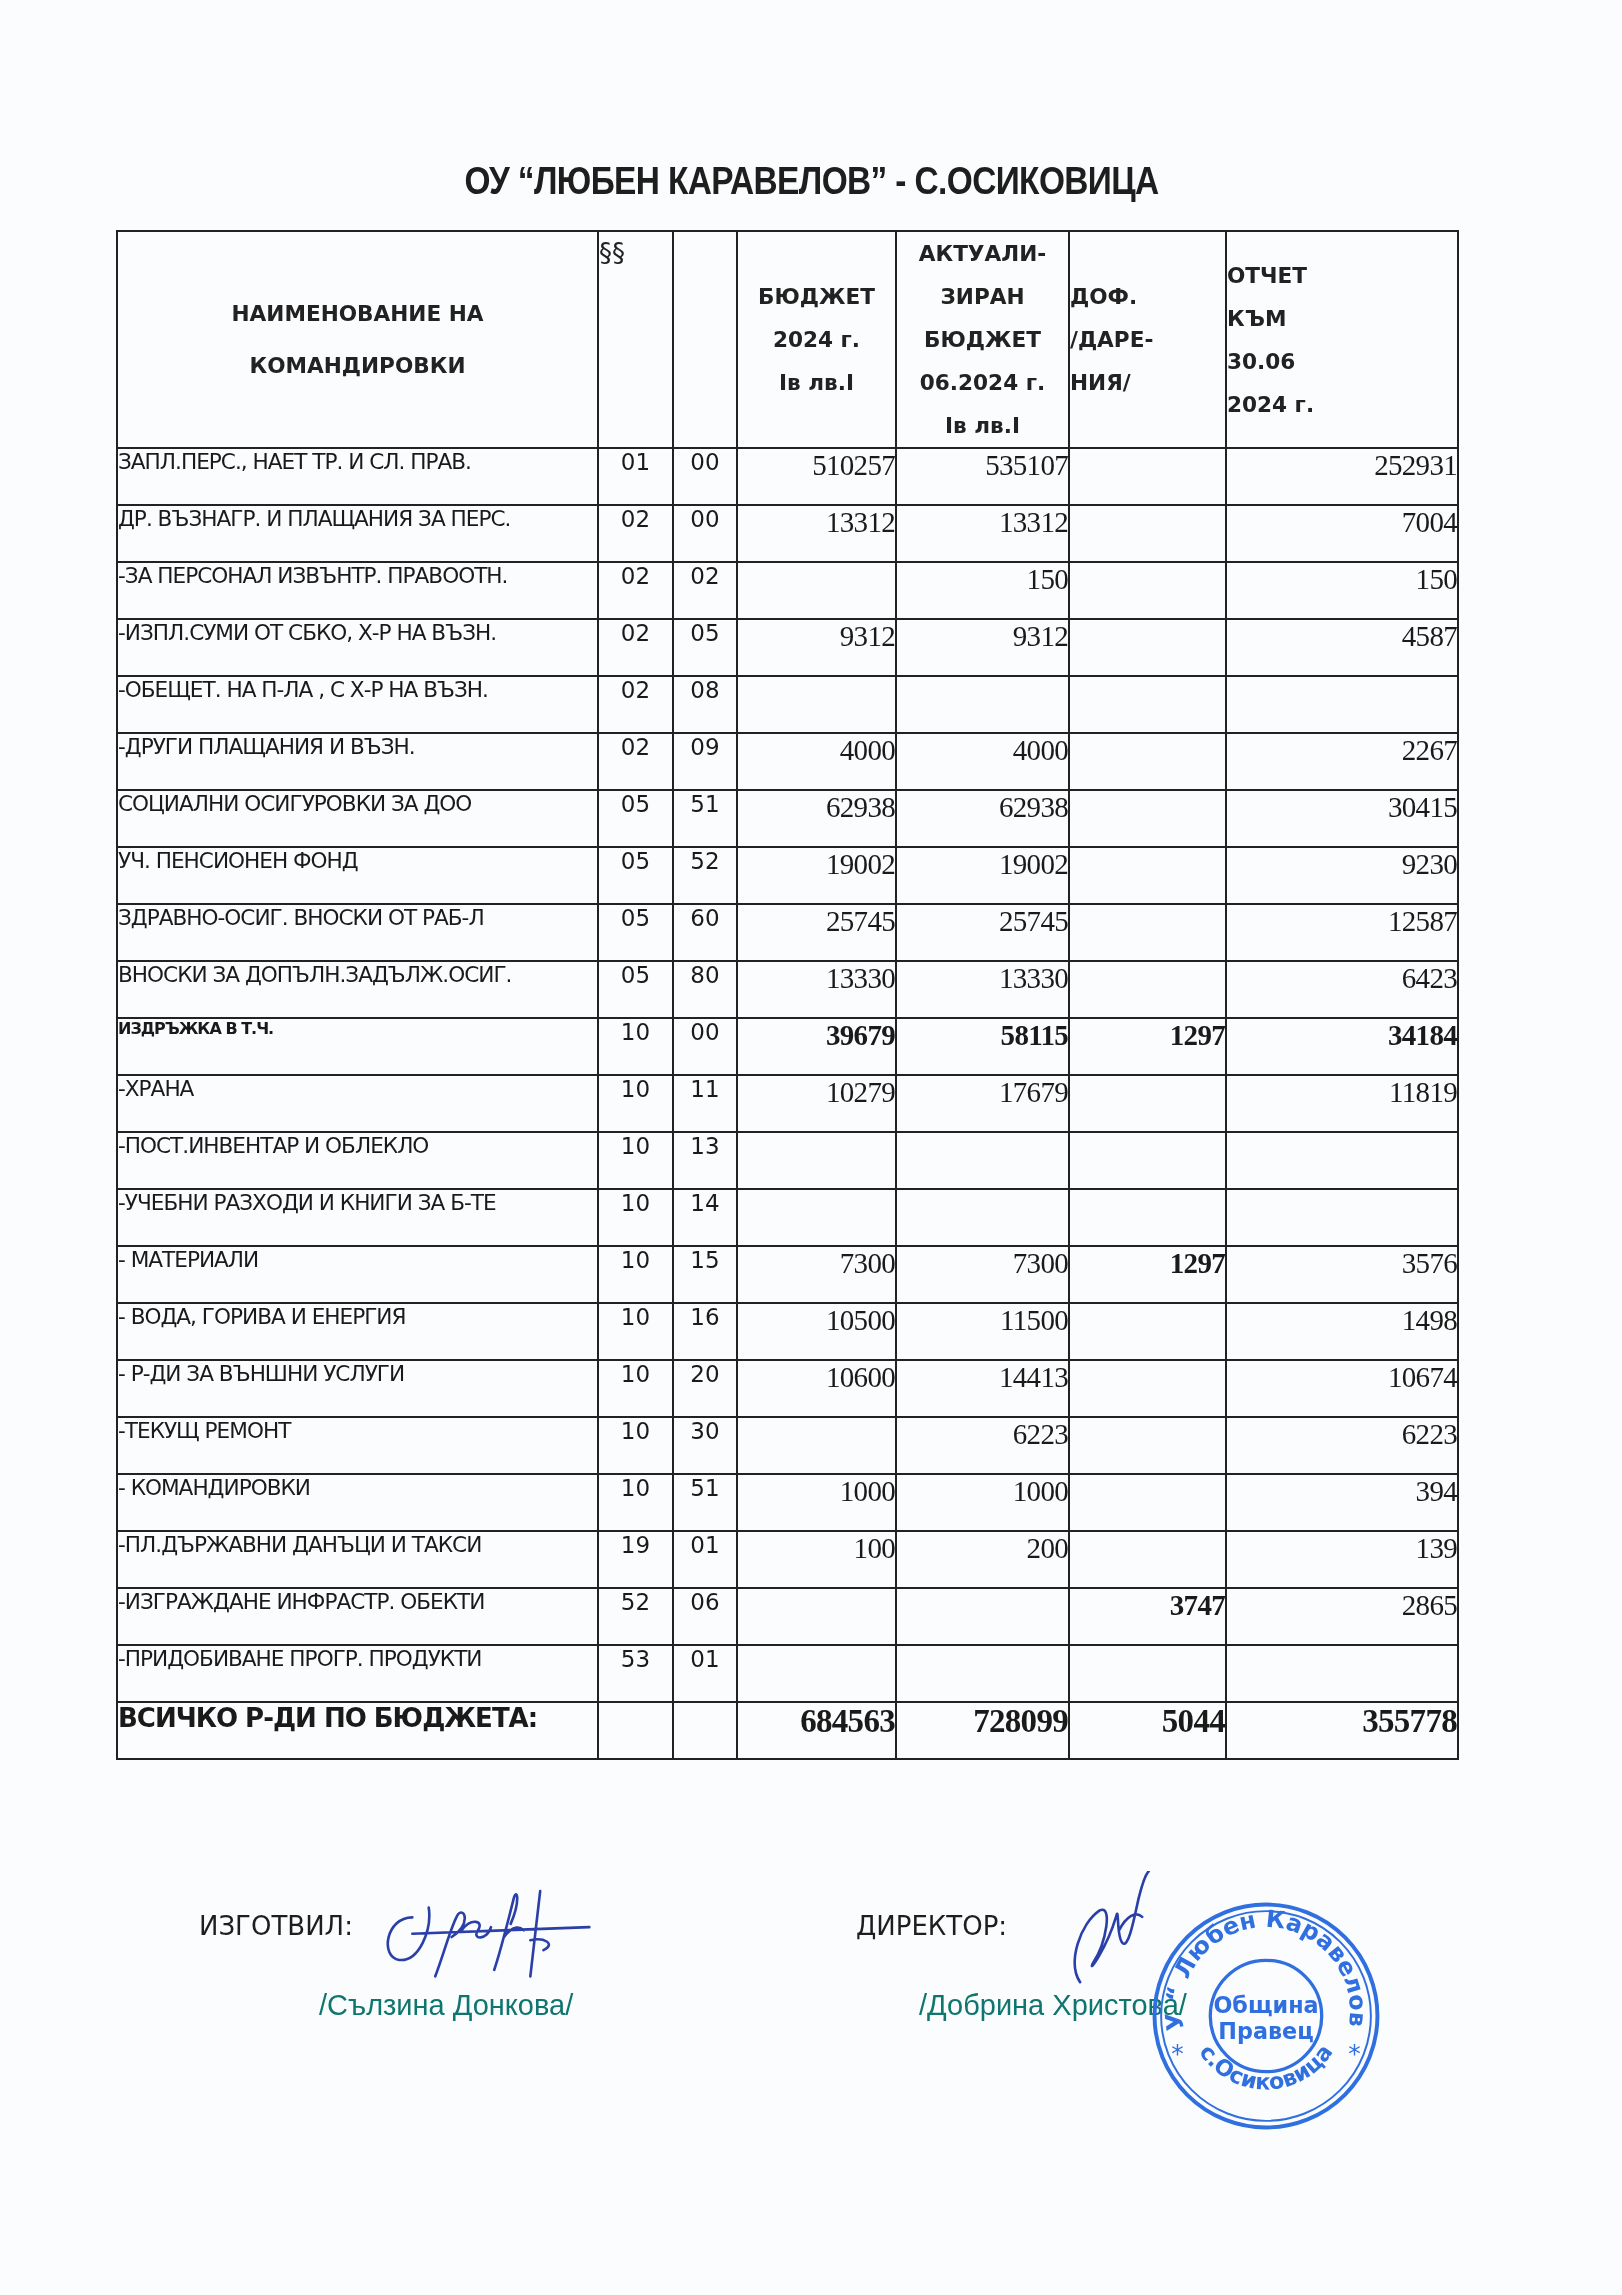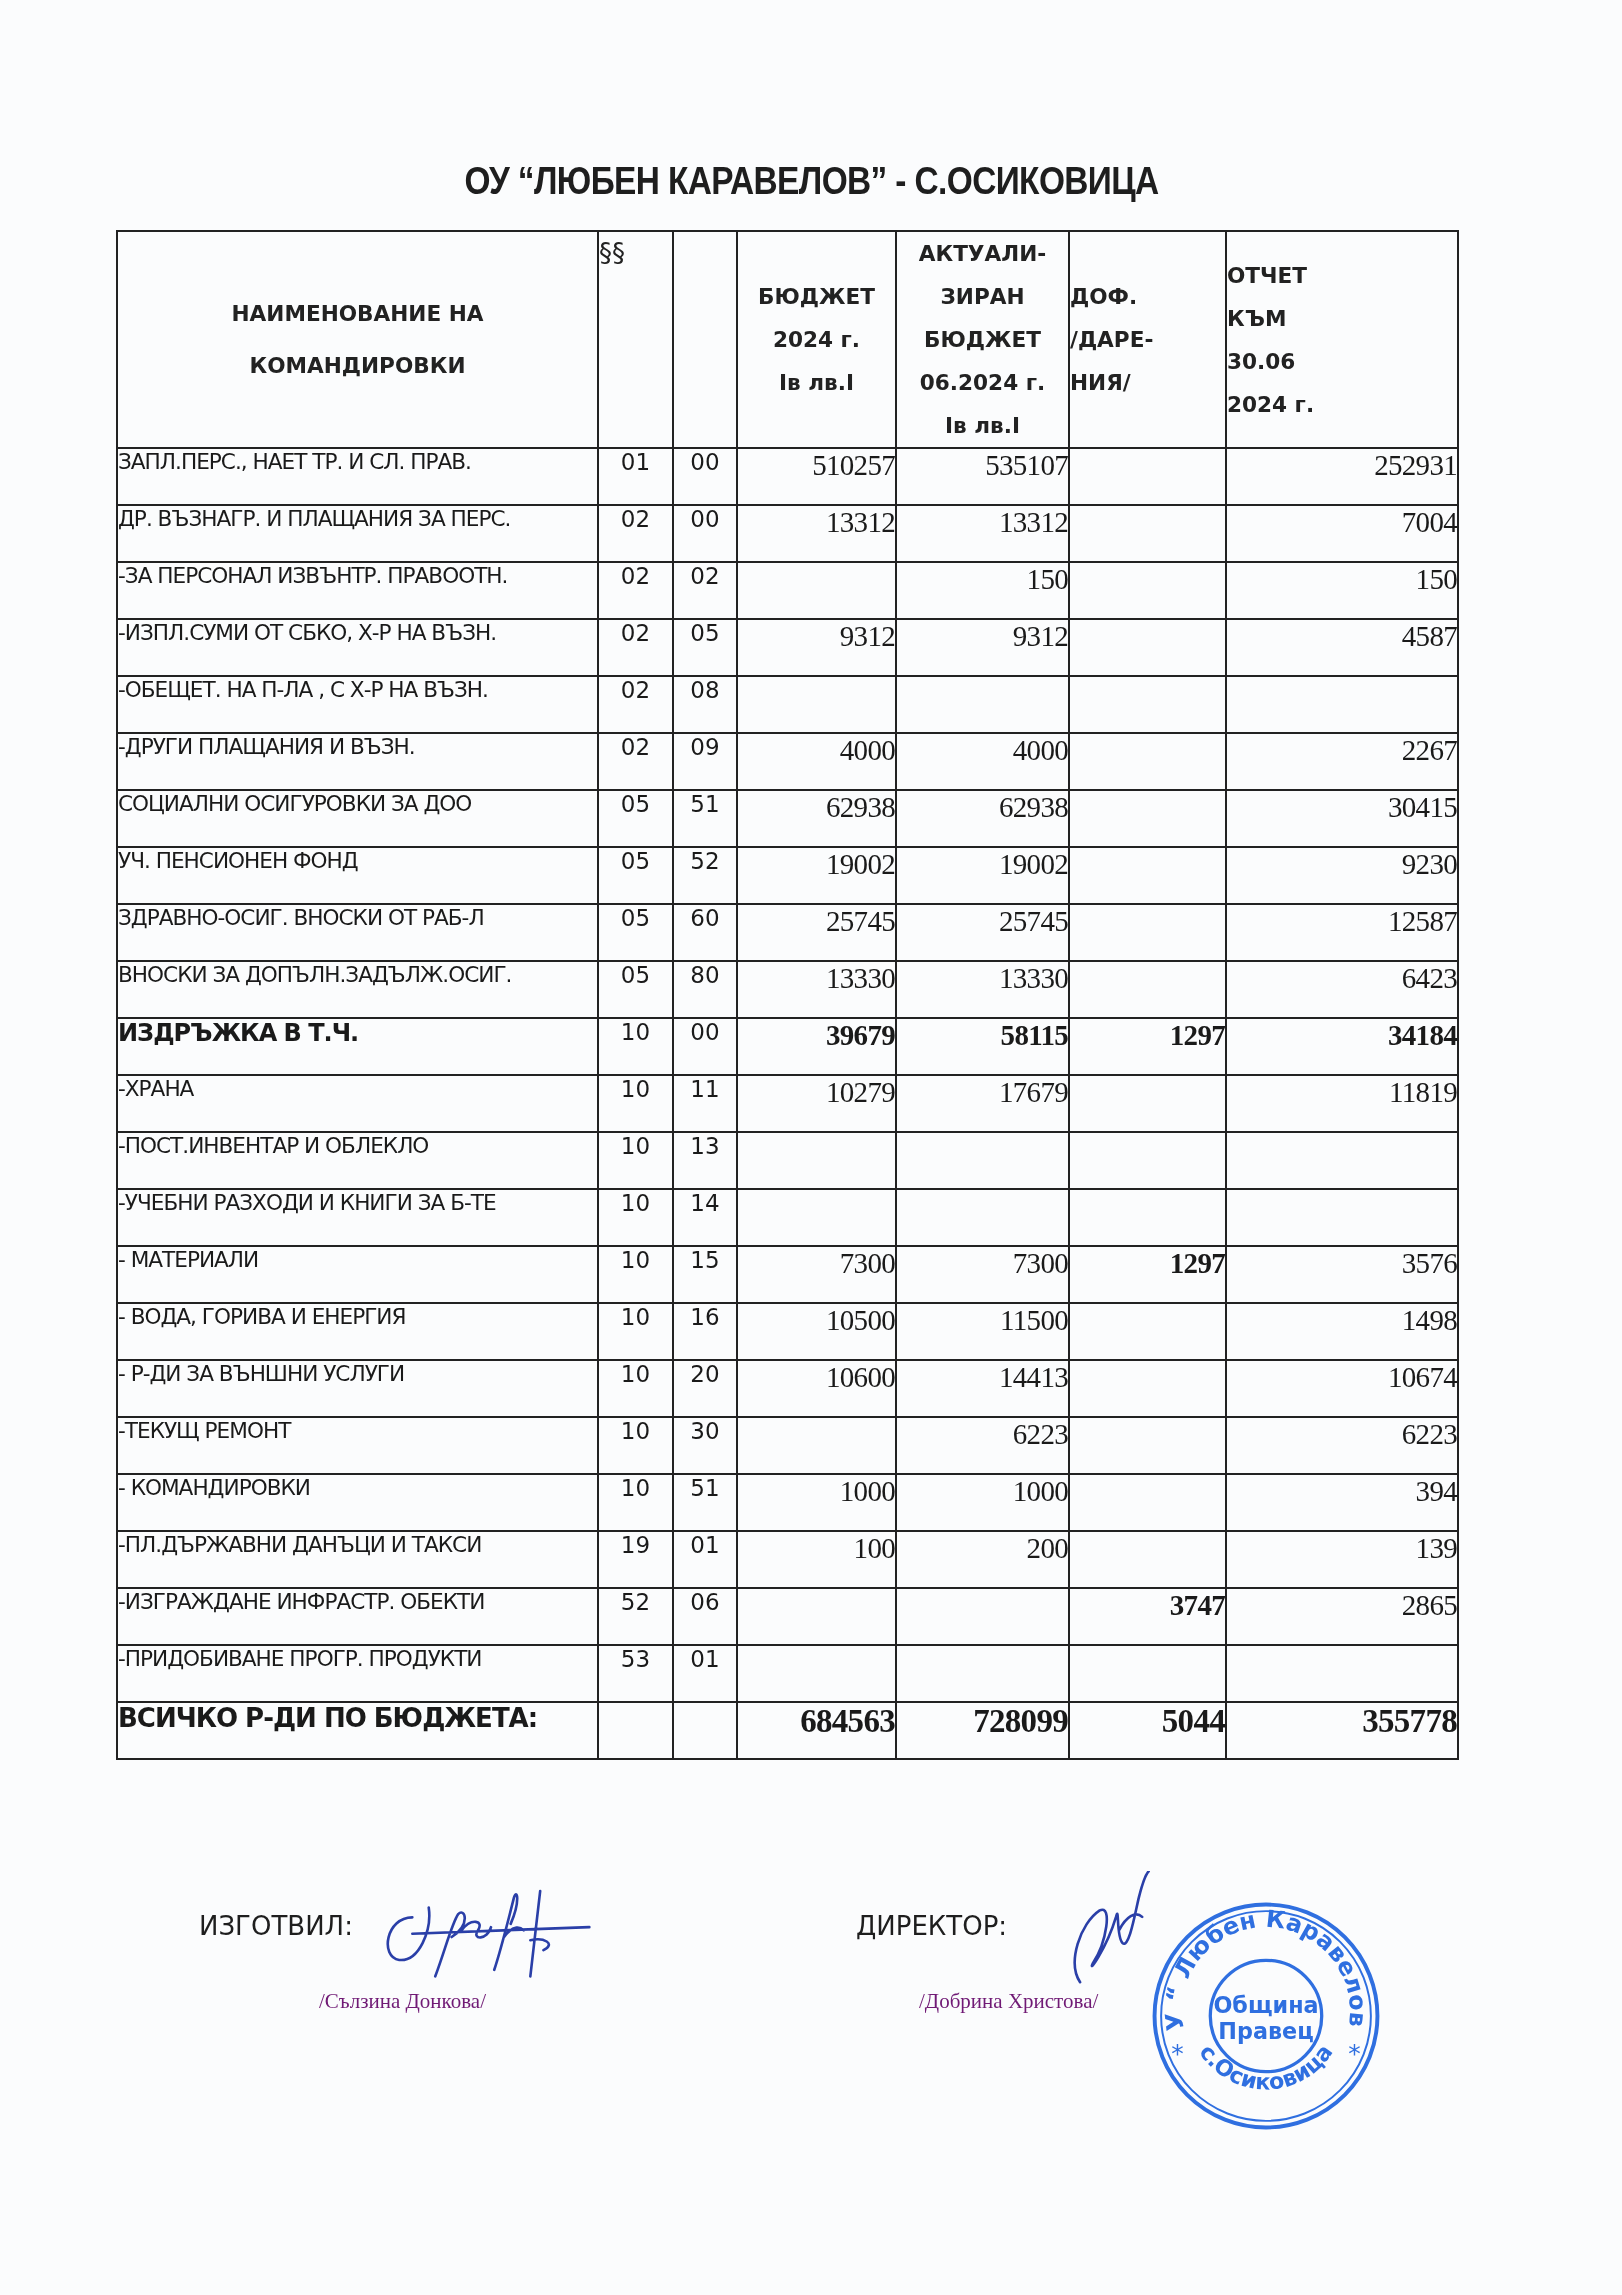--- a/index.html
+++ b/index.html
@@ -59,21 +59,21 @@
     td.name {
       font-family: "DejaVu Sans", sans-serif;
       font-size: 21.6px;
       padding-left: 9.2px;
       text-align: left;
       vertical-align: top;
       padding-top: 9.2px;
       white-space: nowrap;
       letter-spacing: -1px;
     }
-    td.name.bold { font-weight: bold; font-size: 24px; }
+    td.name.bold { font-weight: bold; font-size: 16px; }
     td.name.total { font-weight: bold; font-size: 26px; }
     td.para {
       font-family: "DejaVu Sans", sans-serif;
       font-size: 23px;
       text-align: center;
       vertical-align: top;
       padding-top: 9.2px;
     }
     td.num {
       font-family: "Liberation Serif", serif;
@@ -87,23 +87,23 @@
     td.num.bold { font-weight: bold; }
     td.num.total { font-weight: bold; font-size: 33px; }
     .sig-label {
       position: absolute;
       font-family: "DejaVu Sans", sans-serif;
       font-size: 26px;
       color: #1e1e1e;
     }
     .sig-name {
       position: absolute;
-      font-family: Liberation Serif, serif;
-      font-size: 21px;
-      color: #701a75;
+      font-family: Liberation Sans, sans-serif;
+      font-size: 29px;
+      color: #0f766e;
     }
     .signature { position: absolute; }
     .stamp {
       position: absolute;
       left: 1148px; top: 1898px;
       width: 236px; height: 236px;
     }
   </style>
 </head>
 <body>

